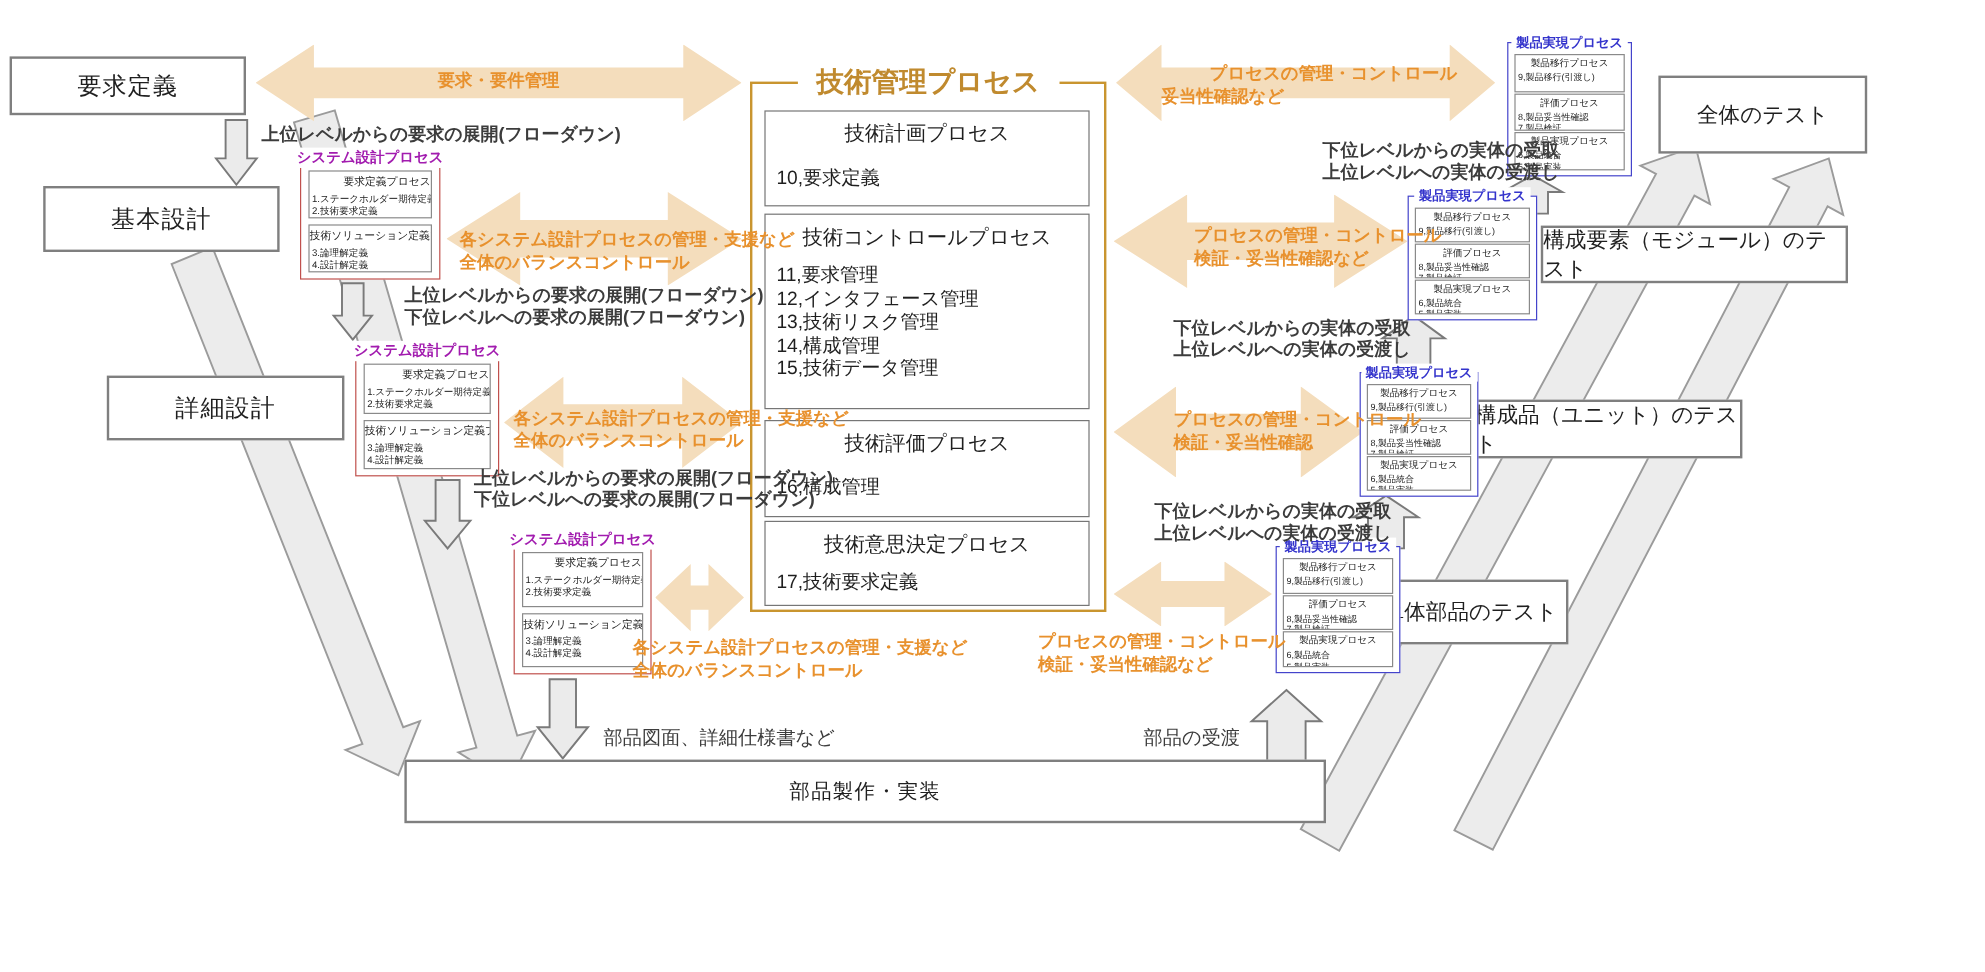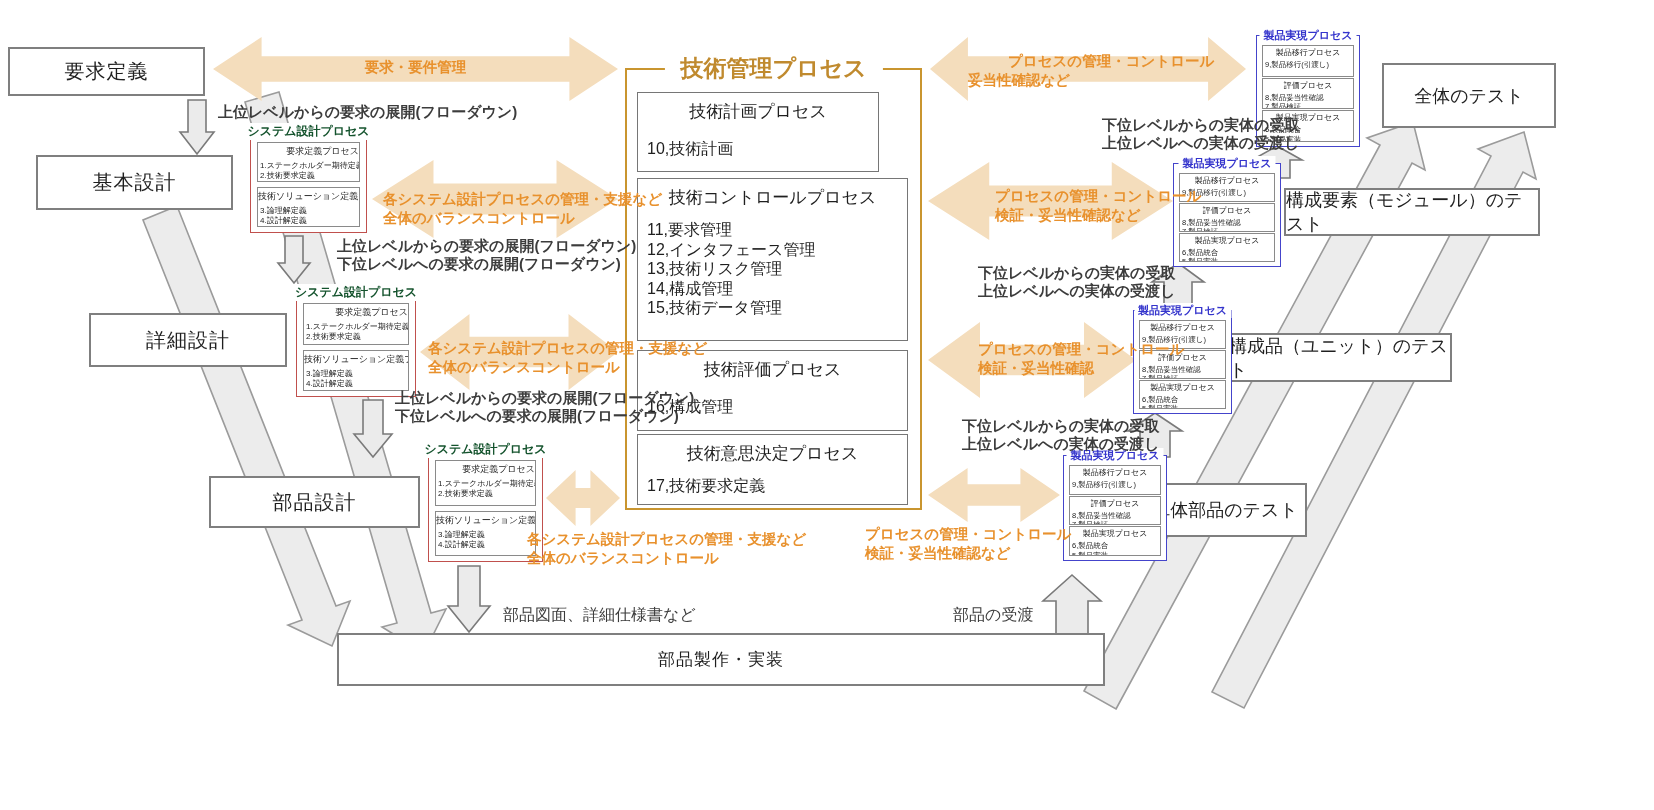--- a/index.html
+++ b/index.html
@@ -17,21 +17,21 @@
   .testbox{font-size:18px;}
   .widebox{font-size:17px;}
   
   .frame{position:absolute;left:625px;top:68px;width:297px;height:442px;border:2.5px solid #C9952F;z-index:2;box-sizing:border-box;}
   .frame-title{position:absolute;left:50%;top:-17px;transform:translateX(-50%);background:#fff;padding:0 16px;font-size:23px;font-weight:bold;color:#C08A2E;white-space:nowrap;}
   .cbox{position:absolute;border:1.5px solid #767676;background:#fff;z-index:3;box-sizing:border-box;}
   .ch{text-align:center;font-size:17px;color:#1f1f1f;padding-top:7px;}
   .ci{font-size:16px;color:#1f1f1f;padding-left:9px;line-height:1.22;}
   
   .sdbox{position:absolute;background:#fff;border:1.6px solid #C0504D;z-index:3;box-sizing:border-box;display:flex;flex-direction:column;gap:5px;padding:11px 6px 5px;}
-  .sd-title{position:absolute;top:-8px;left:50%;transform:translateX(-50%);background:#fff;padding:0 5px;color:#14532d;font-weight:bold;font-size:12px;white-space:nowrap;}
+  .sd-title{position:absolute;top:-8px;left:50%;transform:translateX(-50%);background:#fff;padding:0 5px;color:#a21caf;font-weight:bold;font-size:12px;white-space:nowrap;}
   .sd-sec{border:1px solid #8a8a8a;flex:1;overflow:hidden;background:#fff;}
   .sec-h{text-align:right;font-size:9px;color:#222;padding-top:2px;margin-bottom:3px;white-space:nowrap;}
   .sec-i{font-size:8px;color:#222;line-height:1.3;padding:0 2px;white-space:nowrap;}
   
   .pbbox{position:absolute;background:#fff;border:1.8px solid #4444CB;z-index:3;box-sizing:border-box;display:flex;flex-direction:column;gap:1px;padding:9px 5px 4px;}
   .pb-title{position:absolute;top:-8px;left:50%;transform:translateX(-50%);background:#fff;padding:0 4px;color:#3434CC;font-weight:bold;font-size:11px;white-space:nowrap;}
   .pb-sec{border:1px solid #8a8a8a;flex:1;overflow:hidden;background:#fff;}
   .pb-h{text-align:center;font-size:8px;color:#222;padding-top:1px;margin-bottom:2px;white-space:nowrap;}
   .pb-i{font-size:7.5px;color:#222;line-height:1.25;padding:0 2px;white-space:nowrap;}
   
@@ -68,34 +68,33 @@
   <div class="tan arr25" style="left:420px;top:314px;width:198px;height:76px"></div>
   <div class="tan arr40" style="left:546px;top:470px;width:74px;height:56px"></div>
   <div class="tan arr12" style="left:930px;top:37px;width:316px;height:64px"></div>
   <div class="tan arr25" style="left:928px;top:162px;width:245px;height:78px"></div>
   <div class="tan arr25" style="left:928px;top:322px;width:208px;height:76px"></div>
   <div class="tan arr30" style="left:928px;top:468px;width:132px;height:54px"></div>
 
   <div class="stagebox" style="left:8px;top:47px;width:197px;height:49px">要求定義</div>
   <div class="stagebox" style="left:36px;top:155px;width:197px;height:55px">基本設計</div>
   <div class="stagebox" style="left:89px;top:313px;width:198px;height:54px">詳細設計</div>
-  <div class="stagebox" style="left:209px;top:476px;width:211px;height:52px">部品設計</div>
   <div class="stagebox widebox" style="left:337px;top:633px;width:768px;height:53px;font-size:17px">部品製作・実装</div>
 
   <div class="testbox" style="left:1382px;top:63px;width:174px;height:65px">全体のテスト</div>
   <div class="testbox" style="left:1284px;top:188px;width:256px;height:48px">構成要素（モジュール）のテスト</div>
   <div class="testbox" style="left:1227px;top:333px;width:225px;height:49px">構成品（ユニット）のテスト</div>
   <div class="testbox" style="left:1143px;top:483px;width:164px;height:54px">単体部品のテスト</div>
 
   <div class="frame">
     <div class="frame-title">技術管理プロセス</div>
   </div>
-  <div class="cbox" style="left:637px;top:92px;width:242px;height:80px">
+  <div class="cbox" style="left:637px;top:92px;width:271px;height:80px">
     <div class="ch">技術計画プロセス</div>
-    <div class="ci" style="margin-top:16px">10,技術計画</div>
+    <div class="ci" style="margin-top:16px">10,要求定義</div>
   </div>
   <div class="cbox" style="left:637px;top:178px;width:271px;height:163px">
     <div class="ch">技術コントロールプロセス</div>
     <div class="ci" style="margin-top:11px">11,要求管理</div>
     <div class="ci">12,インタフェース管理</div>
     <div class="ci">13,技術リスク管理</div>
     <div class="ci">14,構成管理</div>
     <div class="ci">15,技術データ管理</div>
   </div>
   <div class="cbox" style="left:637px;top:350px;width:271px;height:81px">

